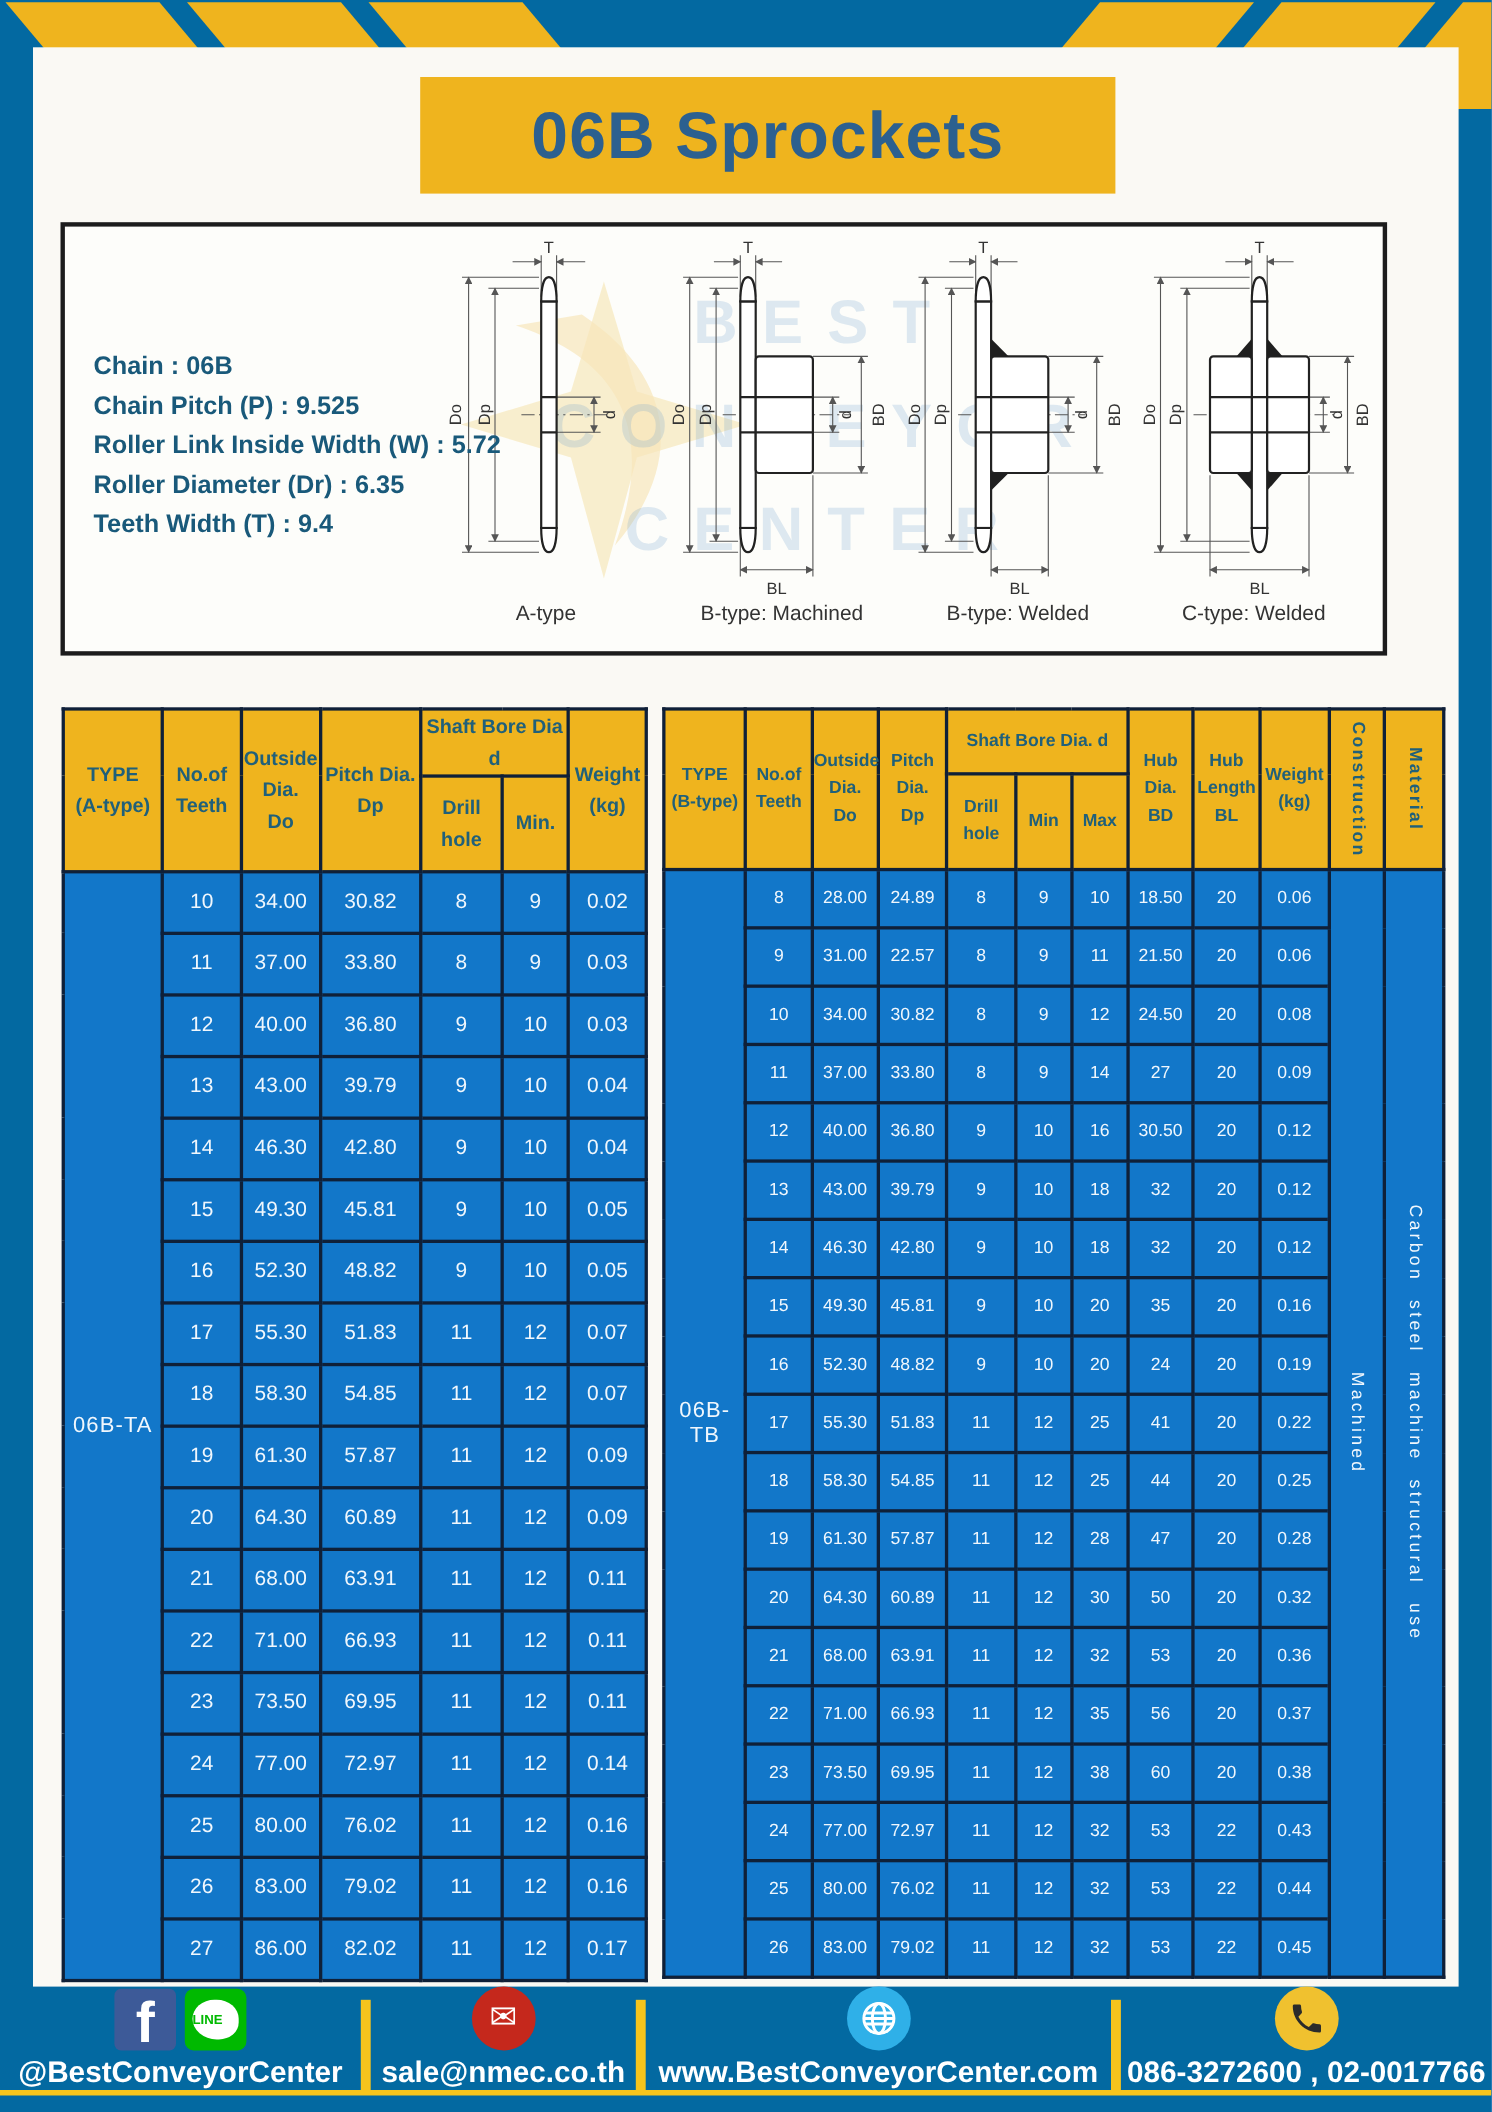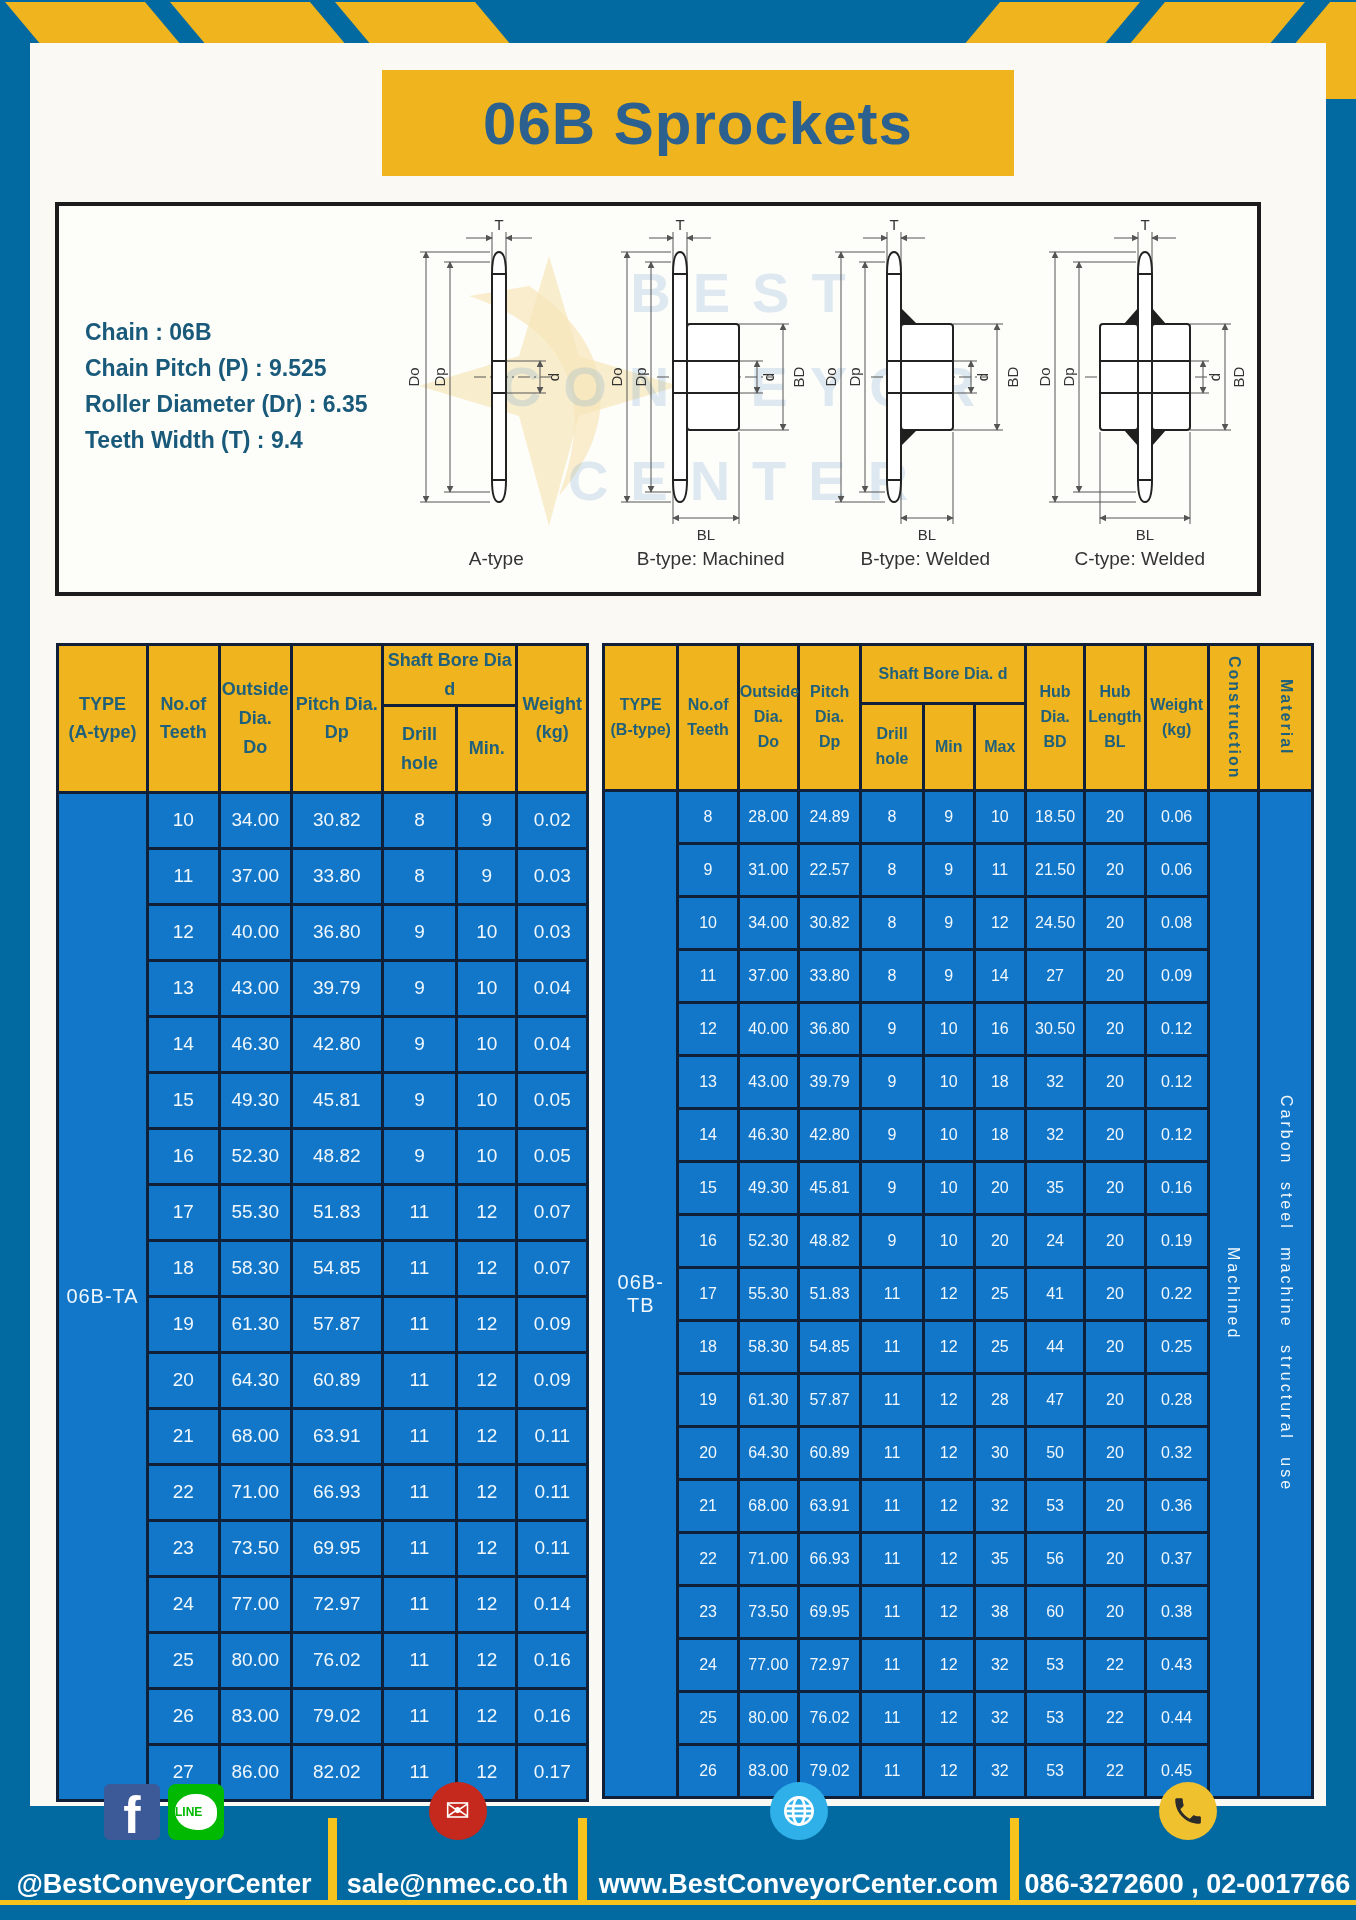--- a/index.html
+++ b/index.html
@@ -45,21 +45,21 @@
   .tbl-b td{font-size:16px;height:50px;}
   td.type-cell{font-size:20px;letter-spacing:1px;}
   .vtext{writing-mode:vertical-rl;text-orientation:mixed;margin:0 auto;white-space:nowrap;}
   th .vtext{letter-spacing:2px;}
   td .vtext{letter-spacing:3px;word-spacing:9px;font-size:16px;}
   
   .footer{position:absolute;left:0;right:0;bottom:0;height:114px;display:flex;align-items:stretch;}
   .fsec{display:flex;flex-direction:column;align-items:center;justify-content:flex-end;padding-bottom:20px;}
   .fdiv{width:9px;background:#f6c41d;margin:12px 0 18px 0;}
   .ficons{display:flex;gap:8px;align-items:center;margin-bottom:5px;}
-  .ftext{color:#ffffff;font-weight:bold;font-size:27px;white-space:nowrap;margin-top:24px;}
+  .ftext{color:#ffffff;font-weight:bold;font-size:27px;white-space:nowrap;}
   .fb-icon{width:56px;height:56px;background:#3d5a98;border-radius:6px;display:flex;align-items:flex-end;
            justify-content:center;overflow:hidden;}
   .fb-icon span{color:#fff;font-size:52px;font-weight:bold;line-height:0.95;}
   .line-icon{width:56px;height:56px;background:#00b900;border-radius:8px;display:flex;align-items:center;
              justify-content:center;}
   .line-bubble{width:42px;height:36px;background:#fff;border-radius:50% 50% 45% 55%;display:flex;
                align-items:center;justify-content:flex-start;}
   .line-bubble span{color:#00b900;font-size:12px;font-weight:bold;letter-spacing:0;}
   .mail-icon{width:58px;height:58px;background:#c5281c;border-radius:50%;display:flex;align-items:center;
              justify-content:center;}
@@ -93,20 +93,21 @@
         <path d="M140 20 L170 120 L270 150 L170 180 L140 290 L110 180 L10 150 L110 120 Z" fill="#f3d98e"></path>
         <path d="M60 60 C150 90 190 150 150 260 C210 190 210 110 120 50 Z" fill="#efc45e" opacity="0.7"></path>
       </svg>
       <div class="watermark">BEST
 CONVEYOR
 CENTER</div>
 
       <div class="specs">
           <div class="spec-line">Chain  : 06B</div>
           <div class="spec-line">Chain Pitch (P)  :  9.525</div>
+          <div class="spec-line">Roller Link Inside Width (W)  :  5.72</div>
           <div class="spec-line">Roller Diameter (Dr)  : 6.35</div>
           <div class="spec-line">Teeth Width (T)  :  9.4</div>
         </div>
 
       <div class="panels">
 
         <div class="panel">
           <svg width="200" height="338" viewBox="0 0 200 338">
             <defs>
                 <marker id="mA" viewBox="0 0 10 10" refX="9" refY="5" markerWidth="7" markerHeight="7" orient="auto-start-reverse">

